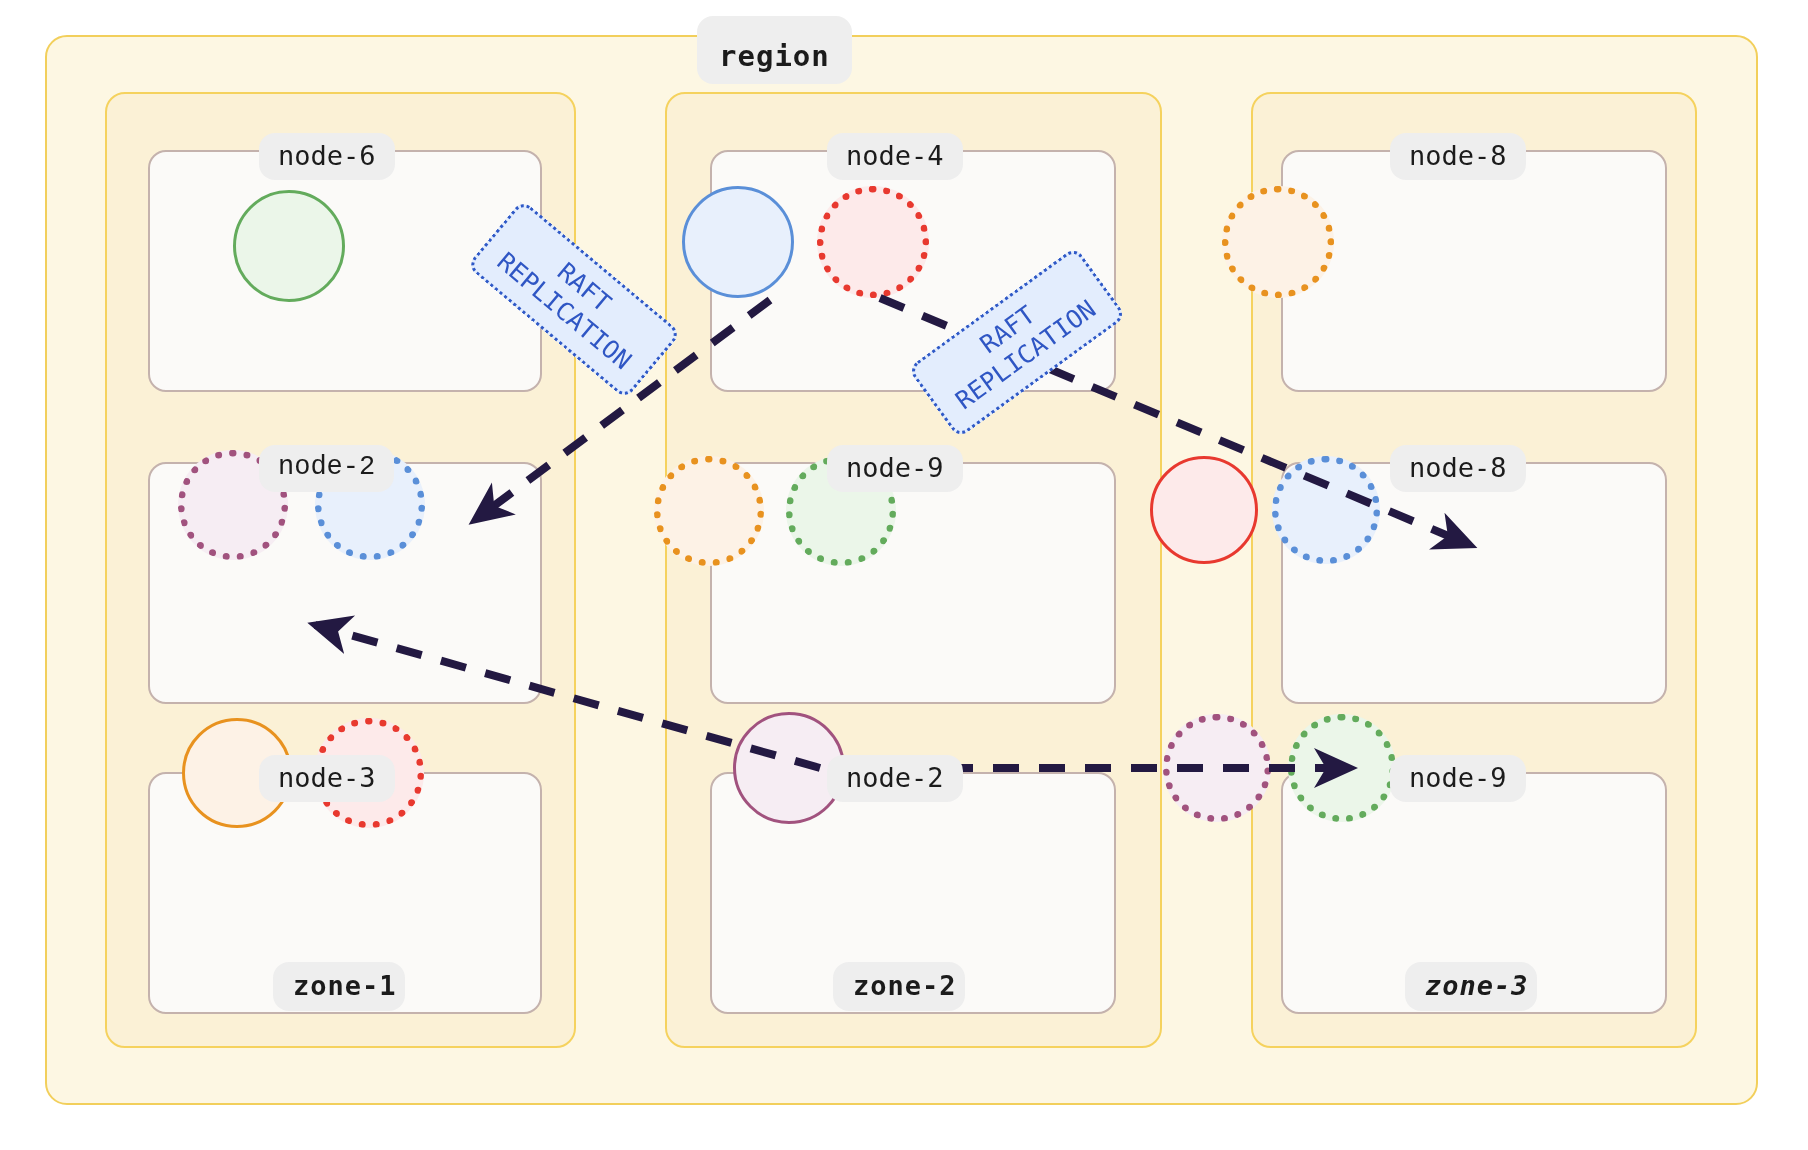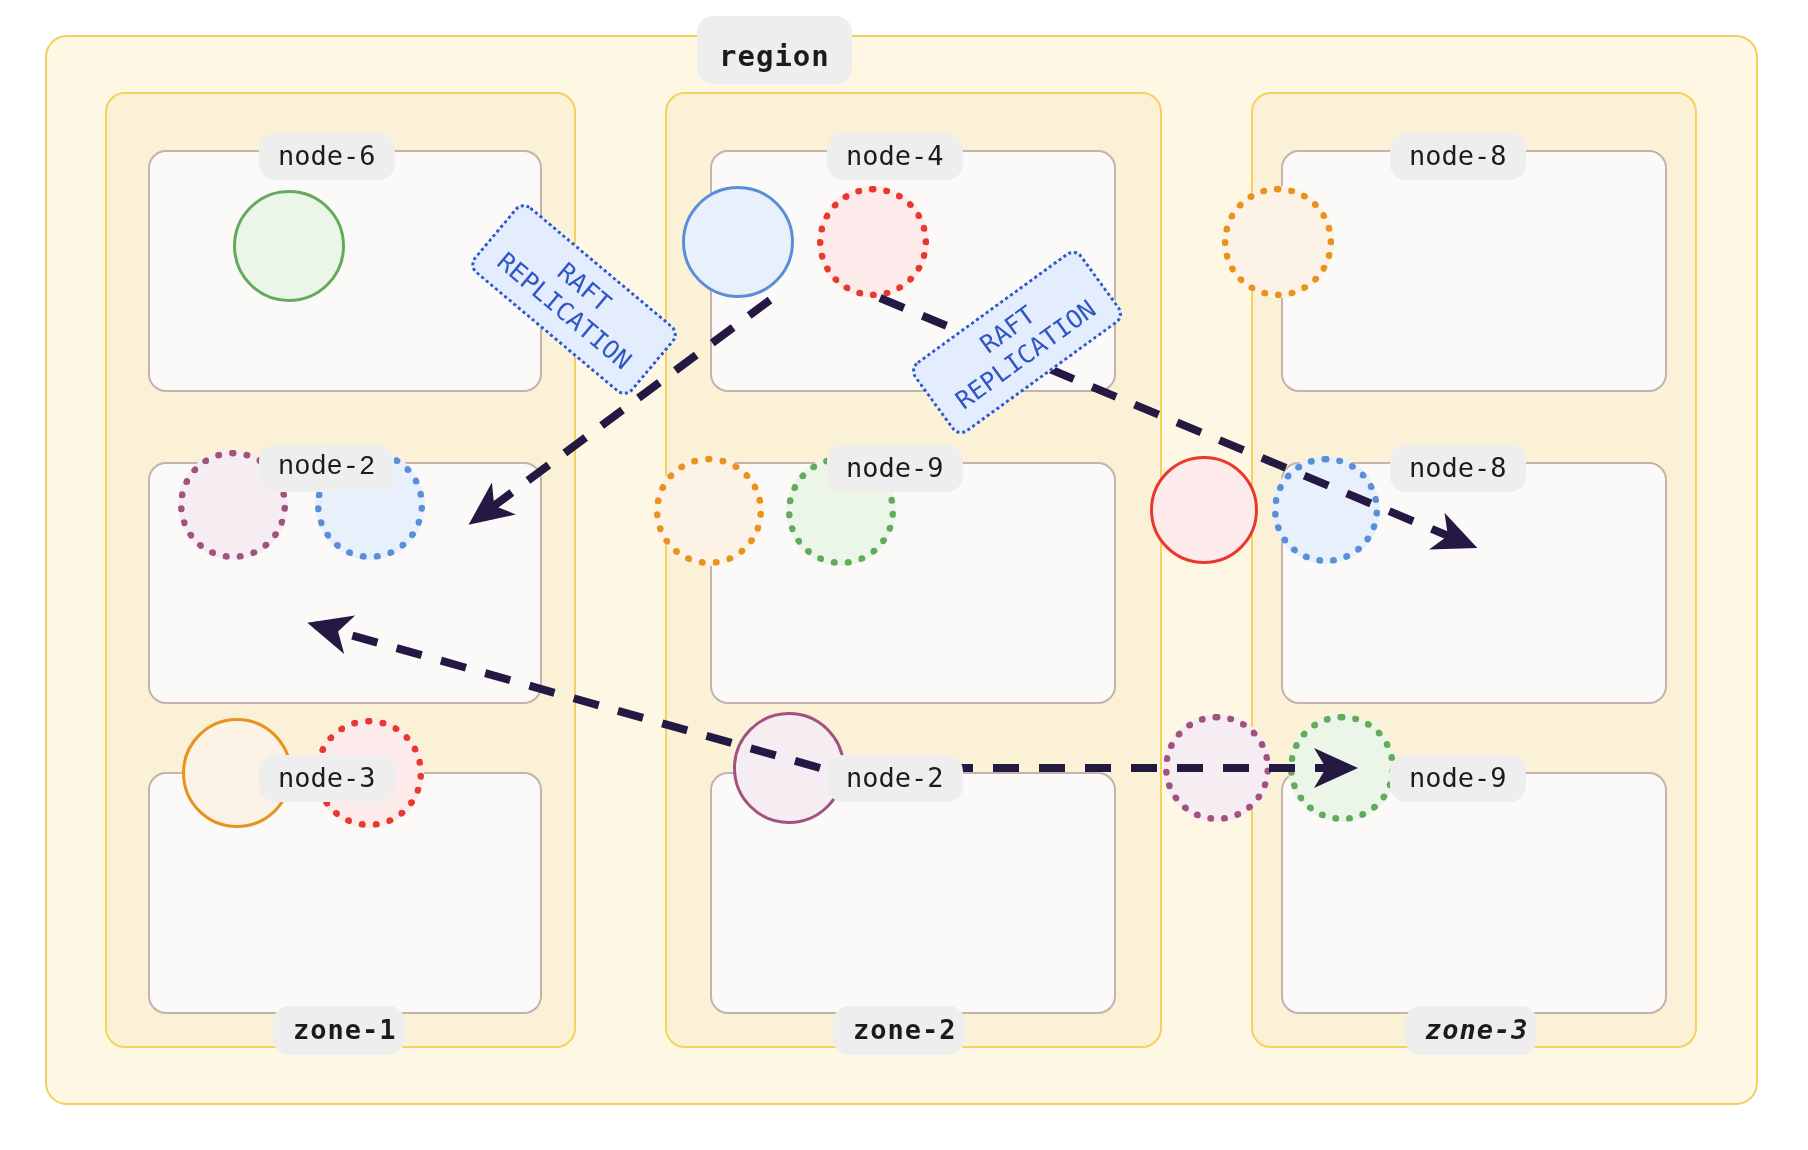--- a/index.html
+++ b/index.html
@@ -58,21 +58,21 @@
     text-align:center;
   }
   .chip.region{
     font-size:29px;font-weight:bold;letter-spacing:1px;
     padding:26px 22px 13px 22px;
     left:697px;top:16px;
   }
   .chip.zone{
     font-size:27px;font-weight:bold;letter-spacing:1px;
     padding:10px 8px 12px 20px;
-    top:1006px;
+    top:962px;
   }
   .chip.node{
     font-size:27px;font-weight:normal;letter-spacing:0px;
     padding:9px 19px 11px 19px;
   }
 
   
   .circle{
     position:absolute;
     border-radius:50%;

